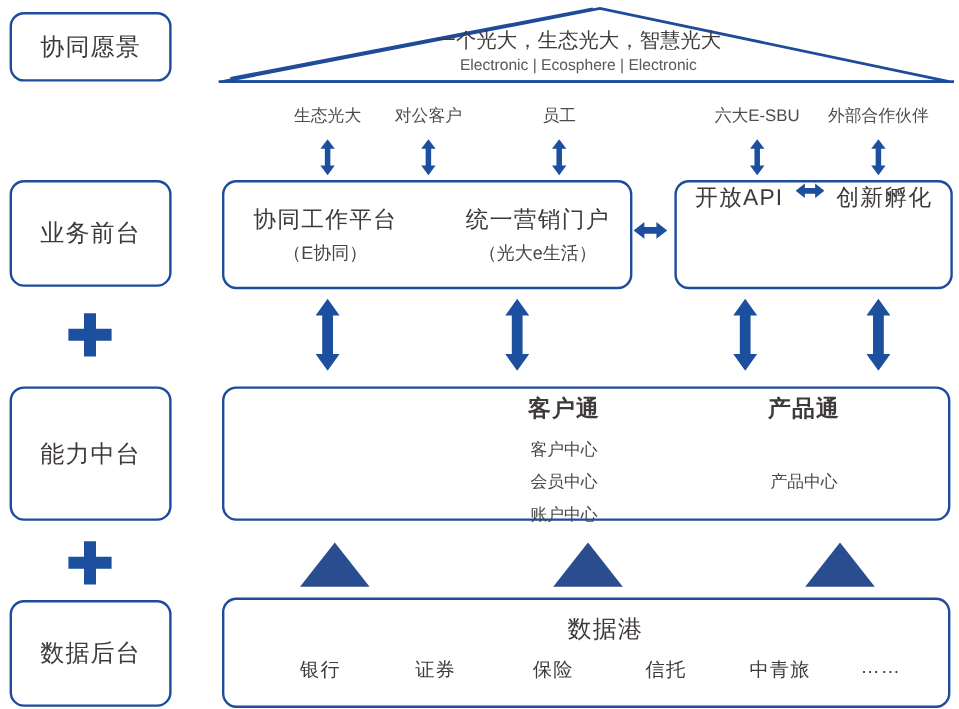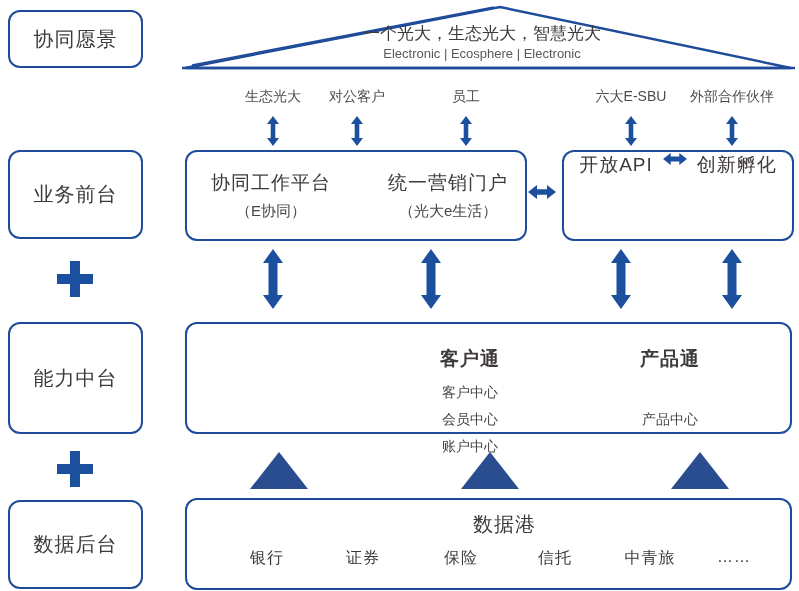--- a/index.html
+++ b/index.html
@@ -38,21 +38,21 @@
   #fg2{margin-left:12px;width:150px;}
   .fr-label{font-size:19px;letter-spacing:1px;color:#3f3a3a;white-space:nowrap;}
   .h-arrow{display:block;}
   #link-arrow{position:absolute;left:528px;top:184px;}
   
   .big-arrow{position:absolute;top:249px;transform:translateX(-50%);}
   
   #middle-box{position:absolute;left:185px;top:322px;width:603px;height:108px;
     border:2px solid #1e4b9a;border-radius:12px;background:#fff;}
   .mcol{position:absolute;top:0;width:170px;display:flex;flex-direction:column;align-items:center;}
-  .mcol .mt{font-size:19px;font-weight:bold;letter-spacing:1px;margin-top:22px;color:#3f3a3a;}
+  .mcol .mt{font-size:19px;font-weight:bold;letter-spacing:1px;margin-top:4px;color:#3f3a3a;}
   .mcol .mi{font-size:14px;color:#4a4545;margin-top:13px;line-height:14px;}
   #mcol-1{left:198px;}
   #mcol-2{left:398px;}
   #mcol-3{left:600px;}
   #mcol-2 .mi{margin-top:40px;}
   
   .tri{position:absolute;top:452px;transform:translateX(-50%);
     width:0;height:0;border-left:29px solid transparent;border-right:29px solid transparent;
     border-bottom:37px solid #2a4d8f;}
   

